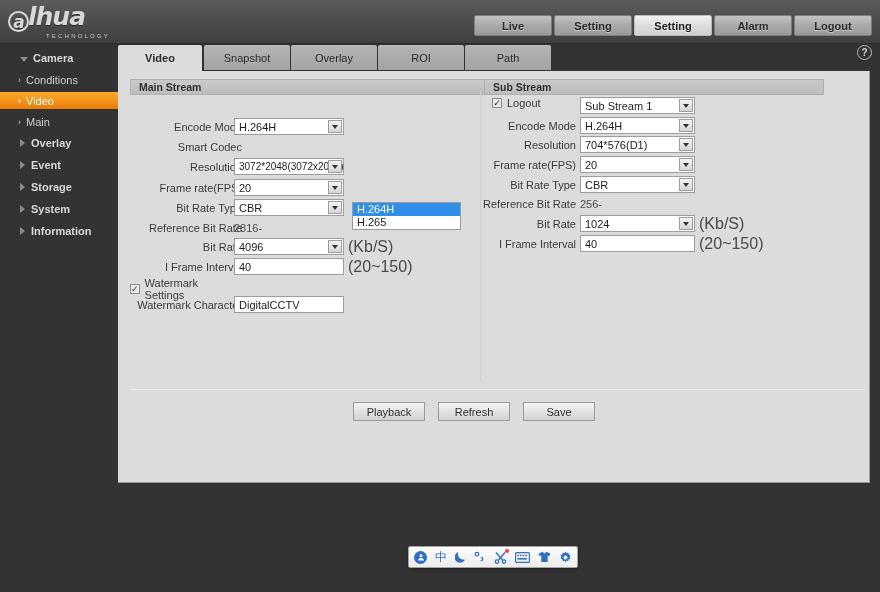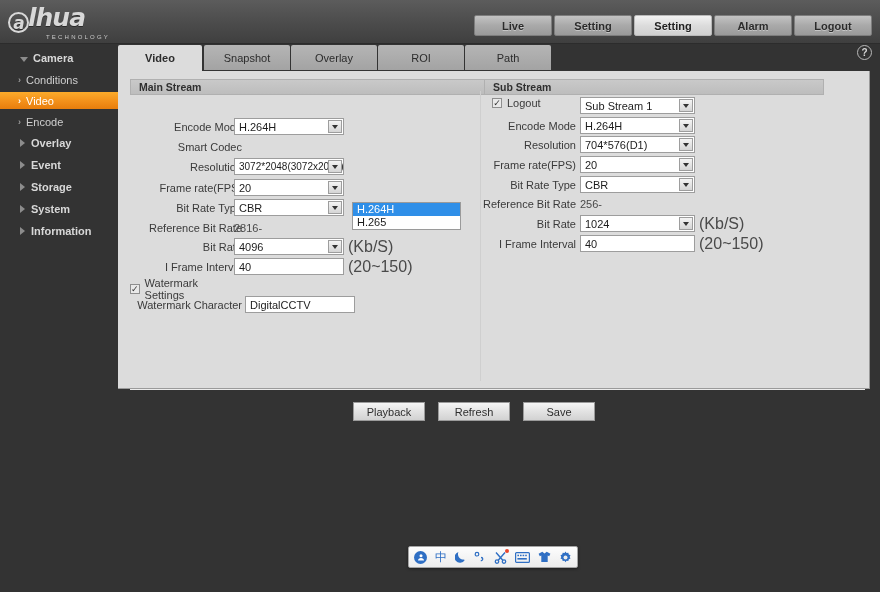--- a/index.html
+++ b/index.html
@@ -19,21 +19,21 @@
   
   .header {
     position: absolute; left: 0; top: 0;
     width: 880px; height: 44px;
     background: linear-gradient(to bottom, #5c5c5c 0%, #4e4e4e 45%, #3f3f3f 100%);
     border-bottom: 1px solid #2c2c2c;
   }
   .logo {
     position: absolute; left: 8px; top: 4px;
     width: 120px; height: 36px;
-    display: flex; flex-direction: column; justify-content: center;
+    display: flex; flex-direction: column; 
   }
   .logo-word {
     font-family: "DejaVu Sans", sans-serif;
     font-size: 25px; font-weight: bold; font-style: italic;
     letter-spacing: -1px;
     color: #d8d8d8;
     line-height: 25px;
     text-shadow: 0 1px 0 #2a2a2a;
   }
   .logo-word .circ {
@@ -148,21 +148,21 @@
     border-radius: 50%;
     color: #d5d5d5;
     font-size: 10px; font-weight: bold;
     display: flex; align-items: center; justify-content: center;
     cursor: pointer;
   }
 
   
   .content {
     position: absolute; left: 118px; top: 71px;
-    width: 752px; height: 318px;
+    width: 752px; height: 412px;
     background: #dcdcdc;
     border-right: 1px solid #9a9a9a;
     border-bottom: 1px solid #9a9a9a;
   }
   .panel-head {
     position: absolute;
     height: 16px;
     background: linear-gradient(to bottom, #c9c9c9 0%, #bdbdbd 100%);
     border: 1px solid #b0b0b0;
     color: #2f2f2f;
@@ -343,21 +343,21 @@
     <div class="side-item">
       <span class="chev">›</span>
       <span>Conditions</span>
     </div>
     <div class="side-item active">
       <span class="chev">›</span>
       <span>Video</span>
     </div>
     <div class="side-item">
       <span class="chev">›</span>
-      <span>Encode</span>
+      <span>Main</span>
     </div>
     <div class="side-group">
       <span class="tri"></span>
       <span>Overlay</span>
     </div>
     <div class="side-group">
       <span class="tri"></span>
       <span>Event</span>
     </div>
     <div class="side-group">
@@ -441,21 +441,21 @@
       <div class="lbl" style="left:24px; top:187px; width:100px;">I Frame Interval</div>
       <div class="textinput" style="left:116px; top:187px; width:110px;">40</div>
       <div class="unit" style="left:230px; top:187px;">(20~150)</div>
 
       <div class="chk" style="left:12px; top:206px;">
         <span class="box">✓</span>
         <span class="txt">Watermark Settings</span>
       </div>
 
       <div class="lbl" style="left:12px; top:225px; width:112px;">Watermark Character</div>
-      <div class="textinput" style="left:127px; top:225px; width:110px;">DigitalCCTV</div>
+      <div class="textinput" style="left:116px; top:225px; width:110px;">DigitalCCTV</div>
     </div>
 
     <div class="form">
 
       <div class="chk" style="left:374px; top:26px;">
         <span class="box">✓</span>
         <span class="txt">Logout</span>
       </div>
       <div class="select" style="left:462px; top:26px; width:115px;">
         <span>Sub Stream 1</span>

